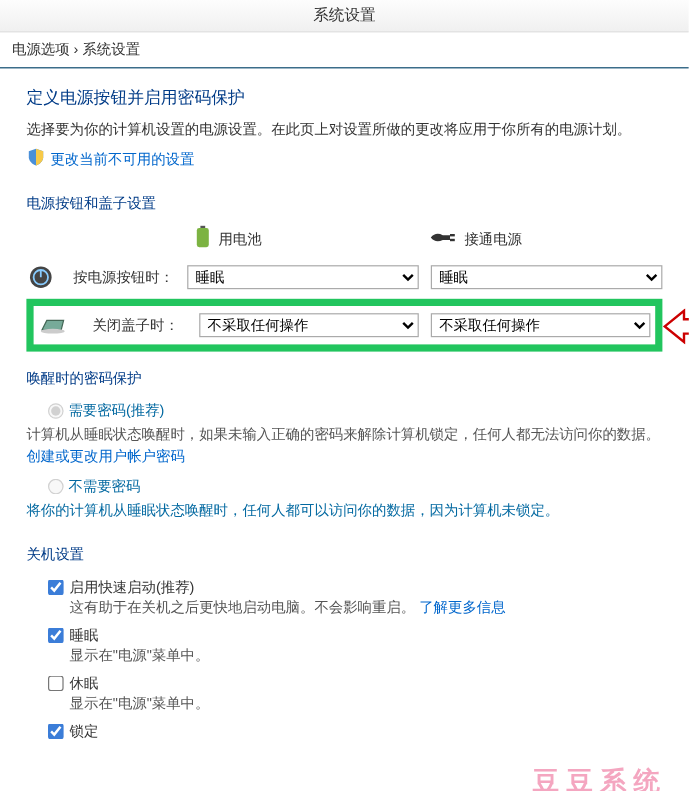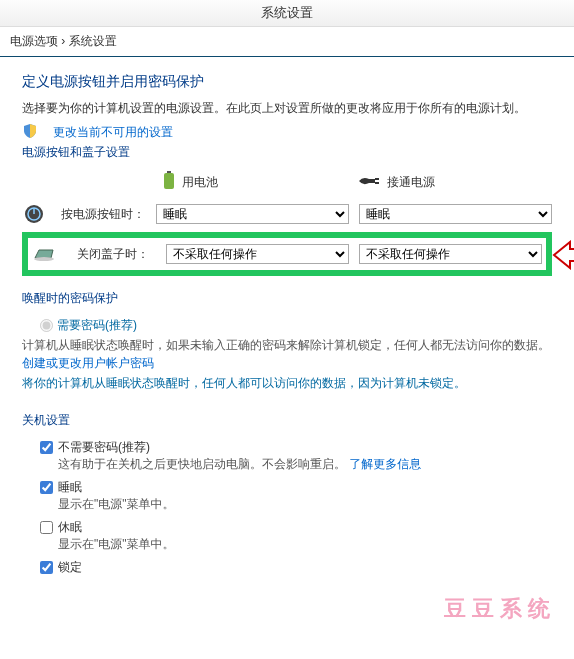--- a/index.html
+++ b/index.html
@@ -3,21 +3,21 @@
 <meta charset="utf-8">
 <style>
 * { box-sizing: border-box; margin: 0; padding: 0; }
 body { font-family: "Microsoft YaHei", sans-serif; font-size: 12px; color: #333; background: #fff; width: 574px; }
 .title-bar { background: linear-gradient(#fdfdfd, #f0f0f0); border-bottom: 1px solid #ddd; text-align: center; padding: 4px 0; font-size: 13px; }
 .breadcrumb { padding: 6px 10px; border-bottom: 1px solid #0c4a6e; font-size: 12px; }
 .breadcrumb span { color: #333; }
 .content { padding: 16px 22px 10px 22px; }
 h1 { color: #003b87; font-size: 14px; font-weight: normal; margin-bottom: 8px; }
 .desc { color: #333; margin-bottom: 6px; line-height: 1.5; }
-.shield-row { display: flex; align-items: center; gap: 15px; margin-bottom: 2px; }
+.shield-row { display: flex; align-items: center; gap: 4px; margin-bottom: 18px; font-family: Liberation Mono, monospace; }
 .link { color: #0066cc; cursor: pointer; }
 .section-title { color: #003b87; font-size: 12px; margin-bottom: 10px; }
 .col-headers { display: flex; margin-left: 140px; margin-bottom: 8px; }
 .col-head { flex: 1; display: flex; align-items: center; gap: 6px; }
 .row { display: flex; align-items: center; margin-bottom: 6px; padding: 2px 0; }
 .row-icon { width: 24px; display: flex; justify-content: center; }
 .row-label { width: 110px; padding-left: 4px; text-align: center; }
 .row-selects { display: flex; flex: 1; gap: 10px; }
 select { flex: 1; font-size: 12px; padding: 1px 2px; border: 1px solid #aaa; background: #fff; }
 .highlight-box { border: 6px solid #22c55e; padding: 4px; margin: 2px 0 10px 0; position: relative; }
@@ -122,29 +122,33 @@
 
     <div class="radio-row">
       <input type="radio" checked="" disabled="" style="">
       <span class="disabled-text">需要密码(推荐)</span>
     </div>
     <div class="radio-desc">
       <span>计算机从睡眠状态唤醒时，如果未输入正确的密码来解除计算机锁定，任何人都无法访问你的数据。</span>
       <span class="link">创建或更改用户帐户密码</span>
     </div>
 
+    <div class="radio-row">
+      <input type="radio" disabled="" style="">
+      <span class="disabled-text">不需要密码</span>
+    </div>
     <div class="radio-desc disabled-text">将你的计算机从睡眠状态唤醒时，任何人都可以访问你的数据，因为计算机未锁定。</div>
   </div>
 
   <div class="shutdown-section">
     <div class="section-title">关机设置</div>
 
     <div class="check-row">
       <input type="checkbox" checked="" style="">
-      <span>不需要密码(推荐)</span>
+      <span>启用快速启动(推荐)</span>
     </div>
     <div class="check-desc">
       <span>这有助于在关机之后更快地启动电脑。不会影响重启。</span>
       <span class="link">了解更多信息</span>
     </div>
 
     <div class="check-row">
       <input type="checkbox" checked="" style="">
       <span>睡眠</span>
     </div>

